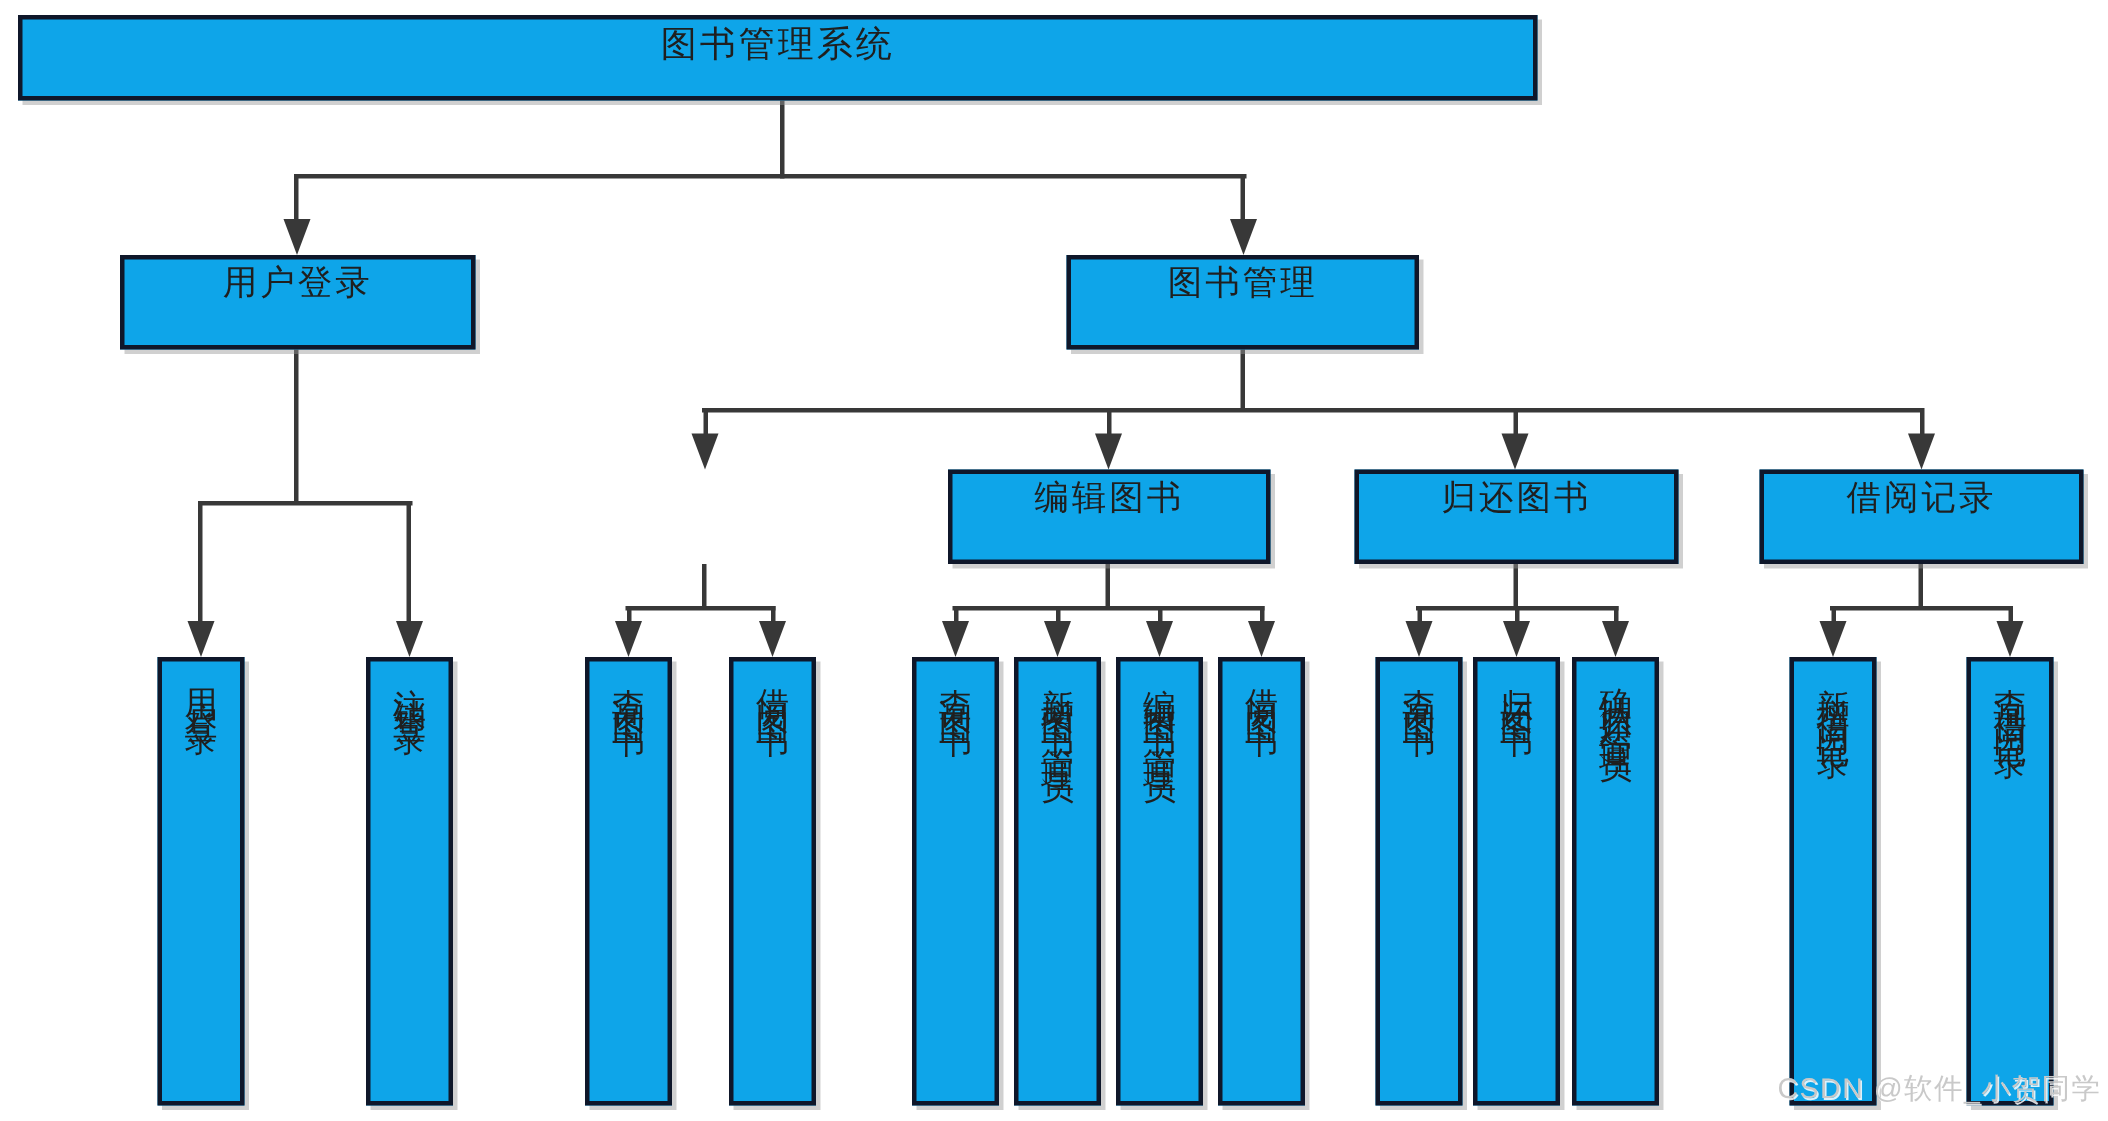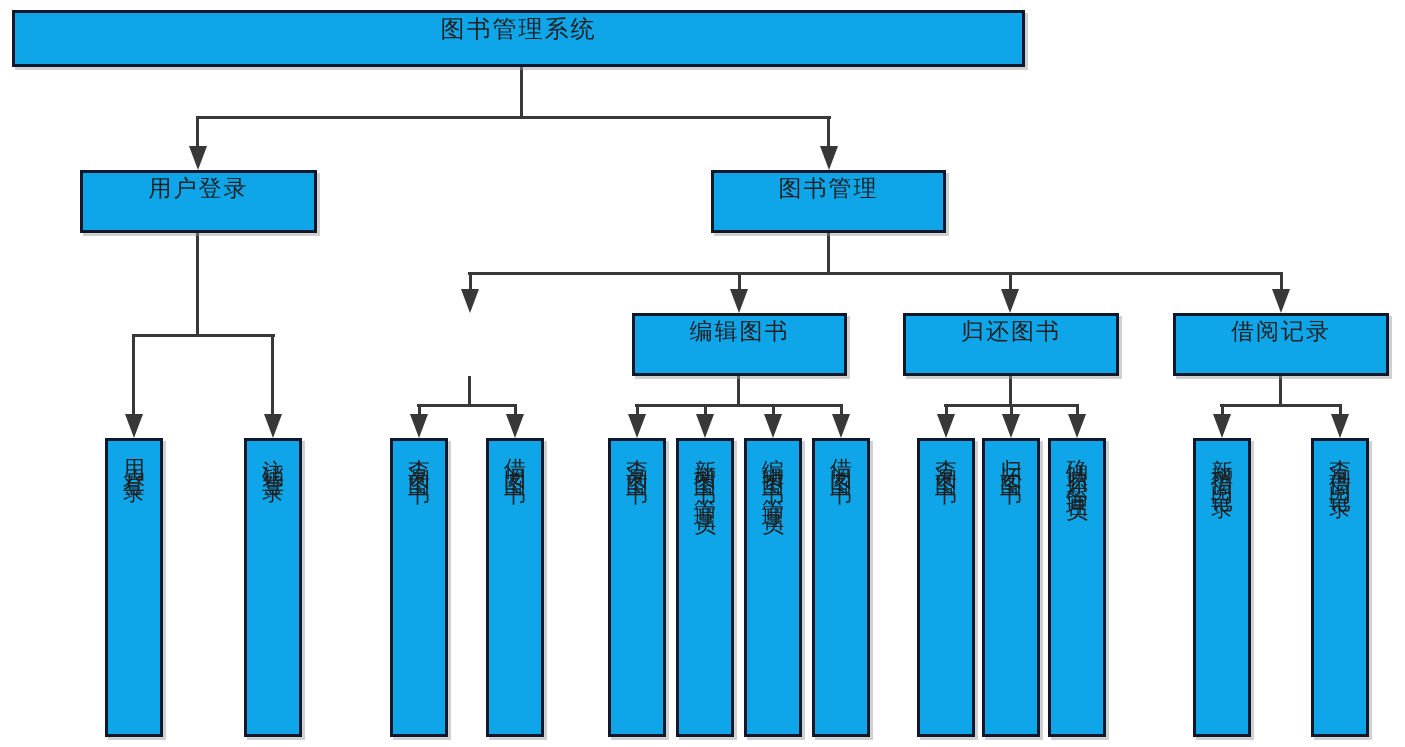--- a/index.html
+++ b/index.html
@@ -154,14 +154,15 @@
     <span class="vtext" style="letter-spacing:6px;">确认归还（管理员）</span>
   </div>
 
   <div class="box vbox" style="left:1193px;top:438px;width:58px;height:299px;">
     <span class="vtext">新增借阅记录</span>
   </div>
   <div class="box vbox" style="left:1311px;top:438px;width:58px;height:299px;">
     <span class="vtext">查询借阅记录</span>
   </div>
 
+  <div class="watermark">CSDN @软件_小贺同学</div>
 
 </div>
 
 </body></html>

